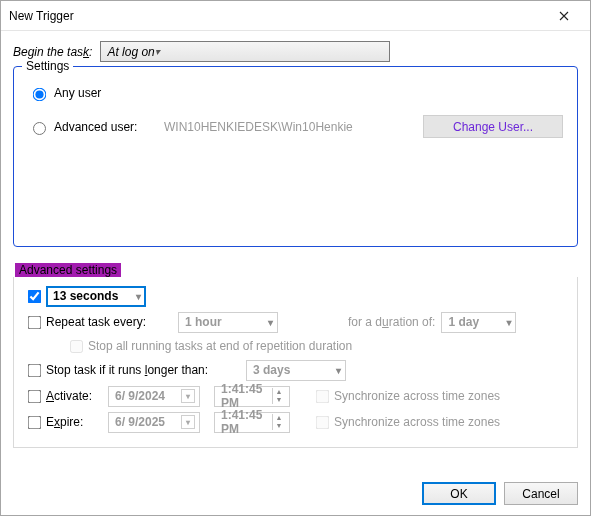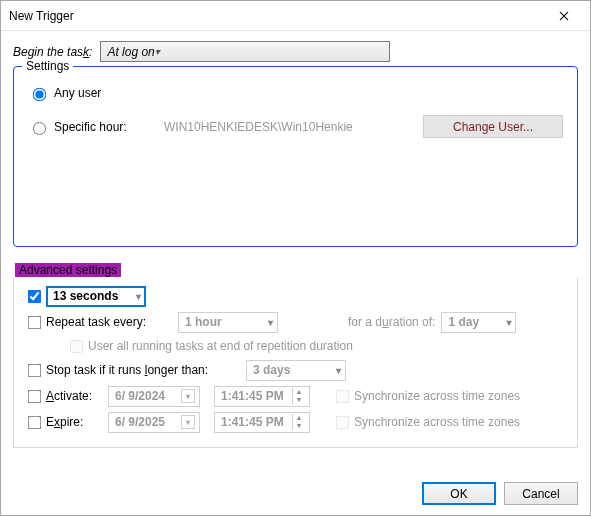--- a/index.html
+++ b/index.html
@@ -77,21 +77,21 @@
   .specific-user { color:#9a9a9a; flex:1; }
   .btn {
     height:23px;
     border:1px solid #adadad;
     background: linear-gradient(#f7f7f7,#e8e8e8);
     font: inherit;
     padding: 0 14px;
     display:inline-flex; align-items:center; justify-content:center;
   }
   .btn[disabled] {
-    color:#7f1d1d;
+    color:#6d28d9;
     background:#e5e5e5;
     border-color:#cfcfcf;
   }
   .change-user { width: 140px; }
   .adv-legend-row {
     margin-top:16px;
     margin-bottom:-9px;
     padding-left:2px;
     background:#fff;
     position:relative;
@@ -131,21 +131,21 @@
   .duration-combo { width: 75px; }
   .stoplong-combo { width: 100px; }
   .dateinput { width:92px; position:relative; }
   .dateinput .calico {
     width:14px; height:14px;
     border:1px solid #cfcfcf;
     display:flex; align-items:center; justify-content:center;
     font-size:8px; color:#aaa;
     margin-left:4px;
   }
-  .timeinput { width:96px; }
+  .timeinput { width:76px; }
   .timeinput .spin {
     display:flex; flex-direction:column;
     margin-left:4px;
     border-left:1px solid #cfcfcf;
   }
   .timeinput .spin div {
     font-size:7px; line-height:8px; text-align:center; width:12px; color:#888;
   }
   .sub-row {
     display:flex; align-items:center; height:22px;
@@ -193,21 +193,21 @@
     <div class="group settings-group">
       <div class="legend">Settings</div>
 
       <div class="radio-row">
         <input type="radio" name="usel" checked="" style="">
         <span>Any user</span>
       </div>
 
       <div class="specific-row">
         <input type="radio" name="usel" style="margin-right: 8px;">
-        <span class="lbl">Specific hour:</span>
+        <span class="lbl">Advanced user:</span>
         <span class="specific-user">WIN10HENKIEDESK\Win10Henkie</span>
         <button class="btn change-user" disabled="">
             <span>Change User...</span>
           </button>
       </div>
     </div>
 
     <div class="adv-legend-row">
       <span style="background:#a21caf; padding:0 4px;">Advanced settings</span>
     </div>
@@ -234,21 +234,21 @@
           <span>for a d</span><span class="u">u</span><span>ration of:</span>
         </span>
         <div class="combo duration-combo disabled">
           <span>1 day</span>
           <span class="arrow">▾</span>
         </div>
       </div>
 
       <div class="sub-row">
         <span class="chk"><input type="checkbox" disabled="" style=""></span>
-        <span>User all running tasks at end of repetition duration</span>
+        <span>Stop all running tasks at end of repetition duration</span>
       </div>
 
       <div class="adv-row">
         <span class="chk"><input type="checkbox" style=""></span>
         <span class="lbl long">
           <span>Stop task if it runs </span><span class="u">l</span><span>onger than:</span>
         </span>
         <div class="combo stoplong-combo disabled">
           <span>3 days</span>
           <span class="arrow">▾</span>

